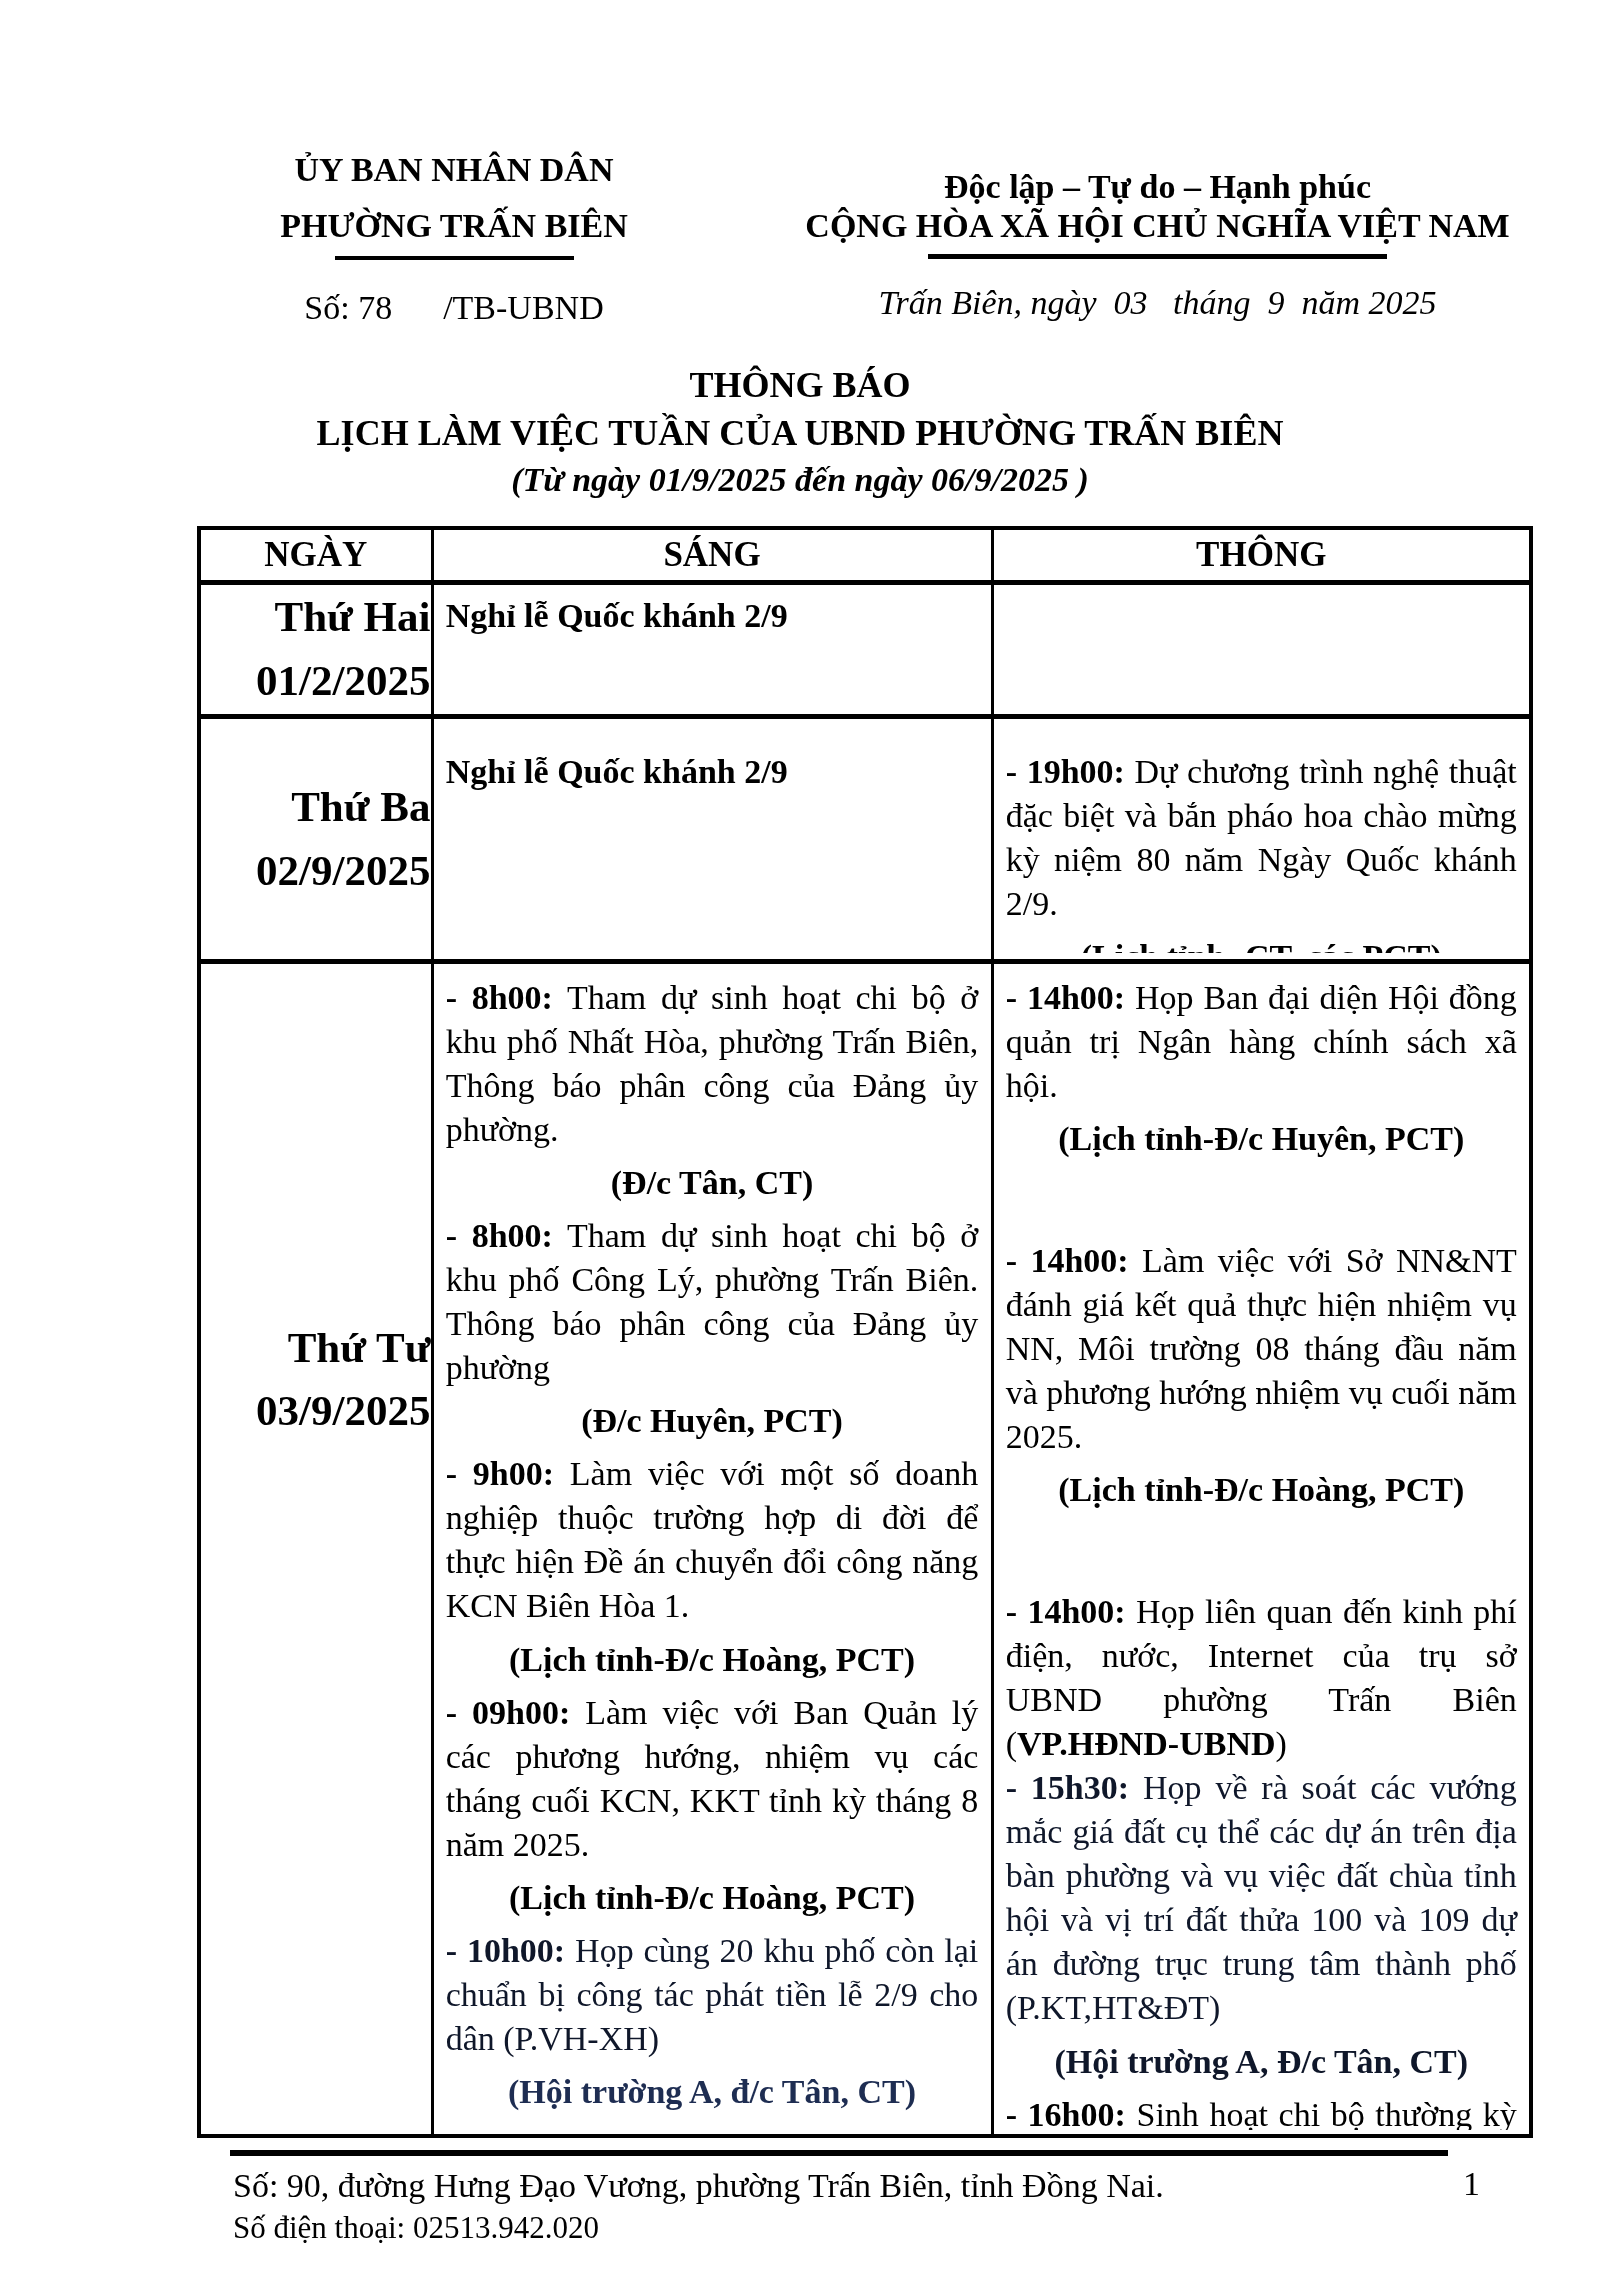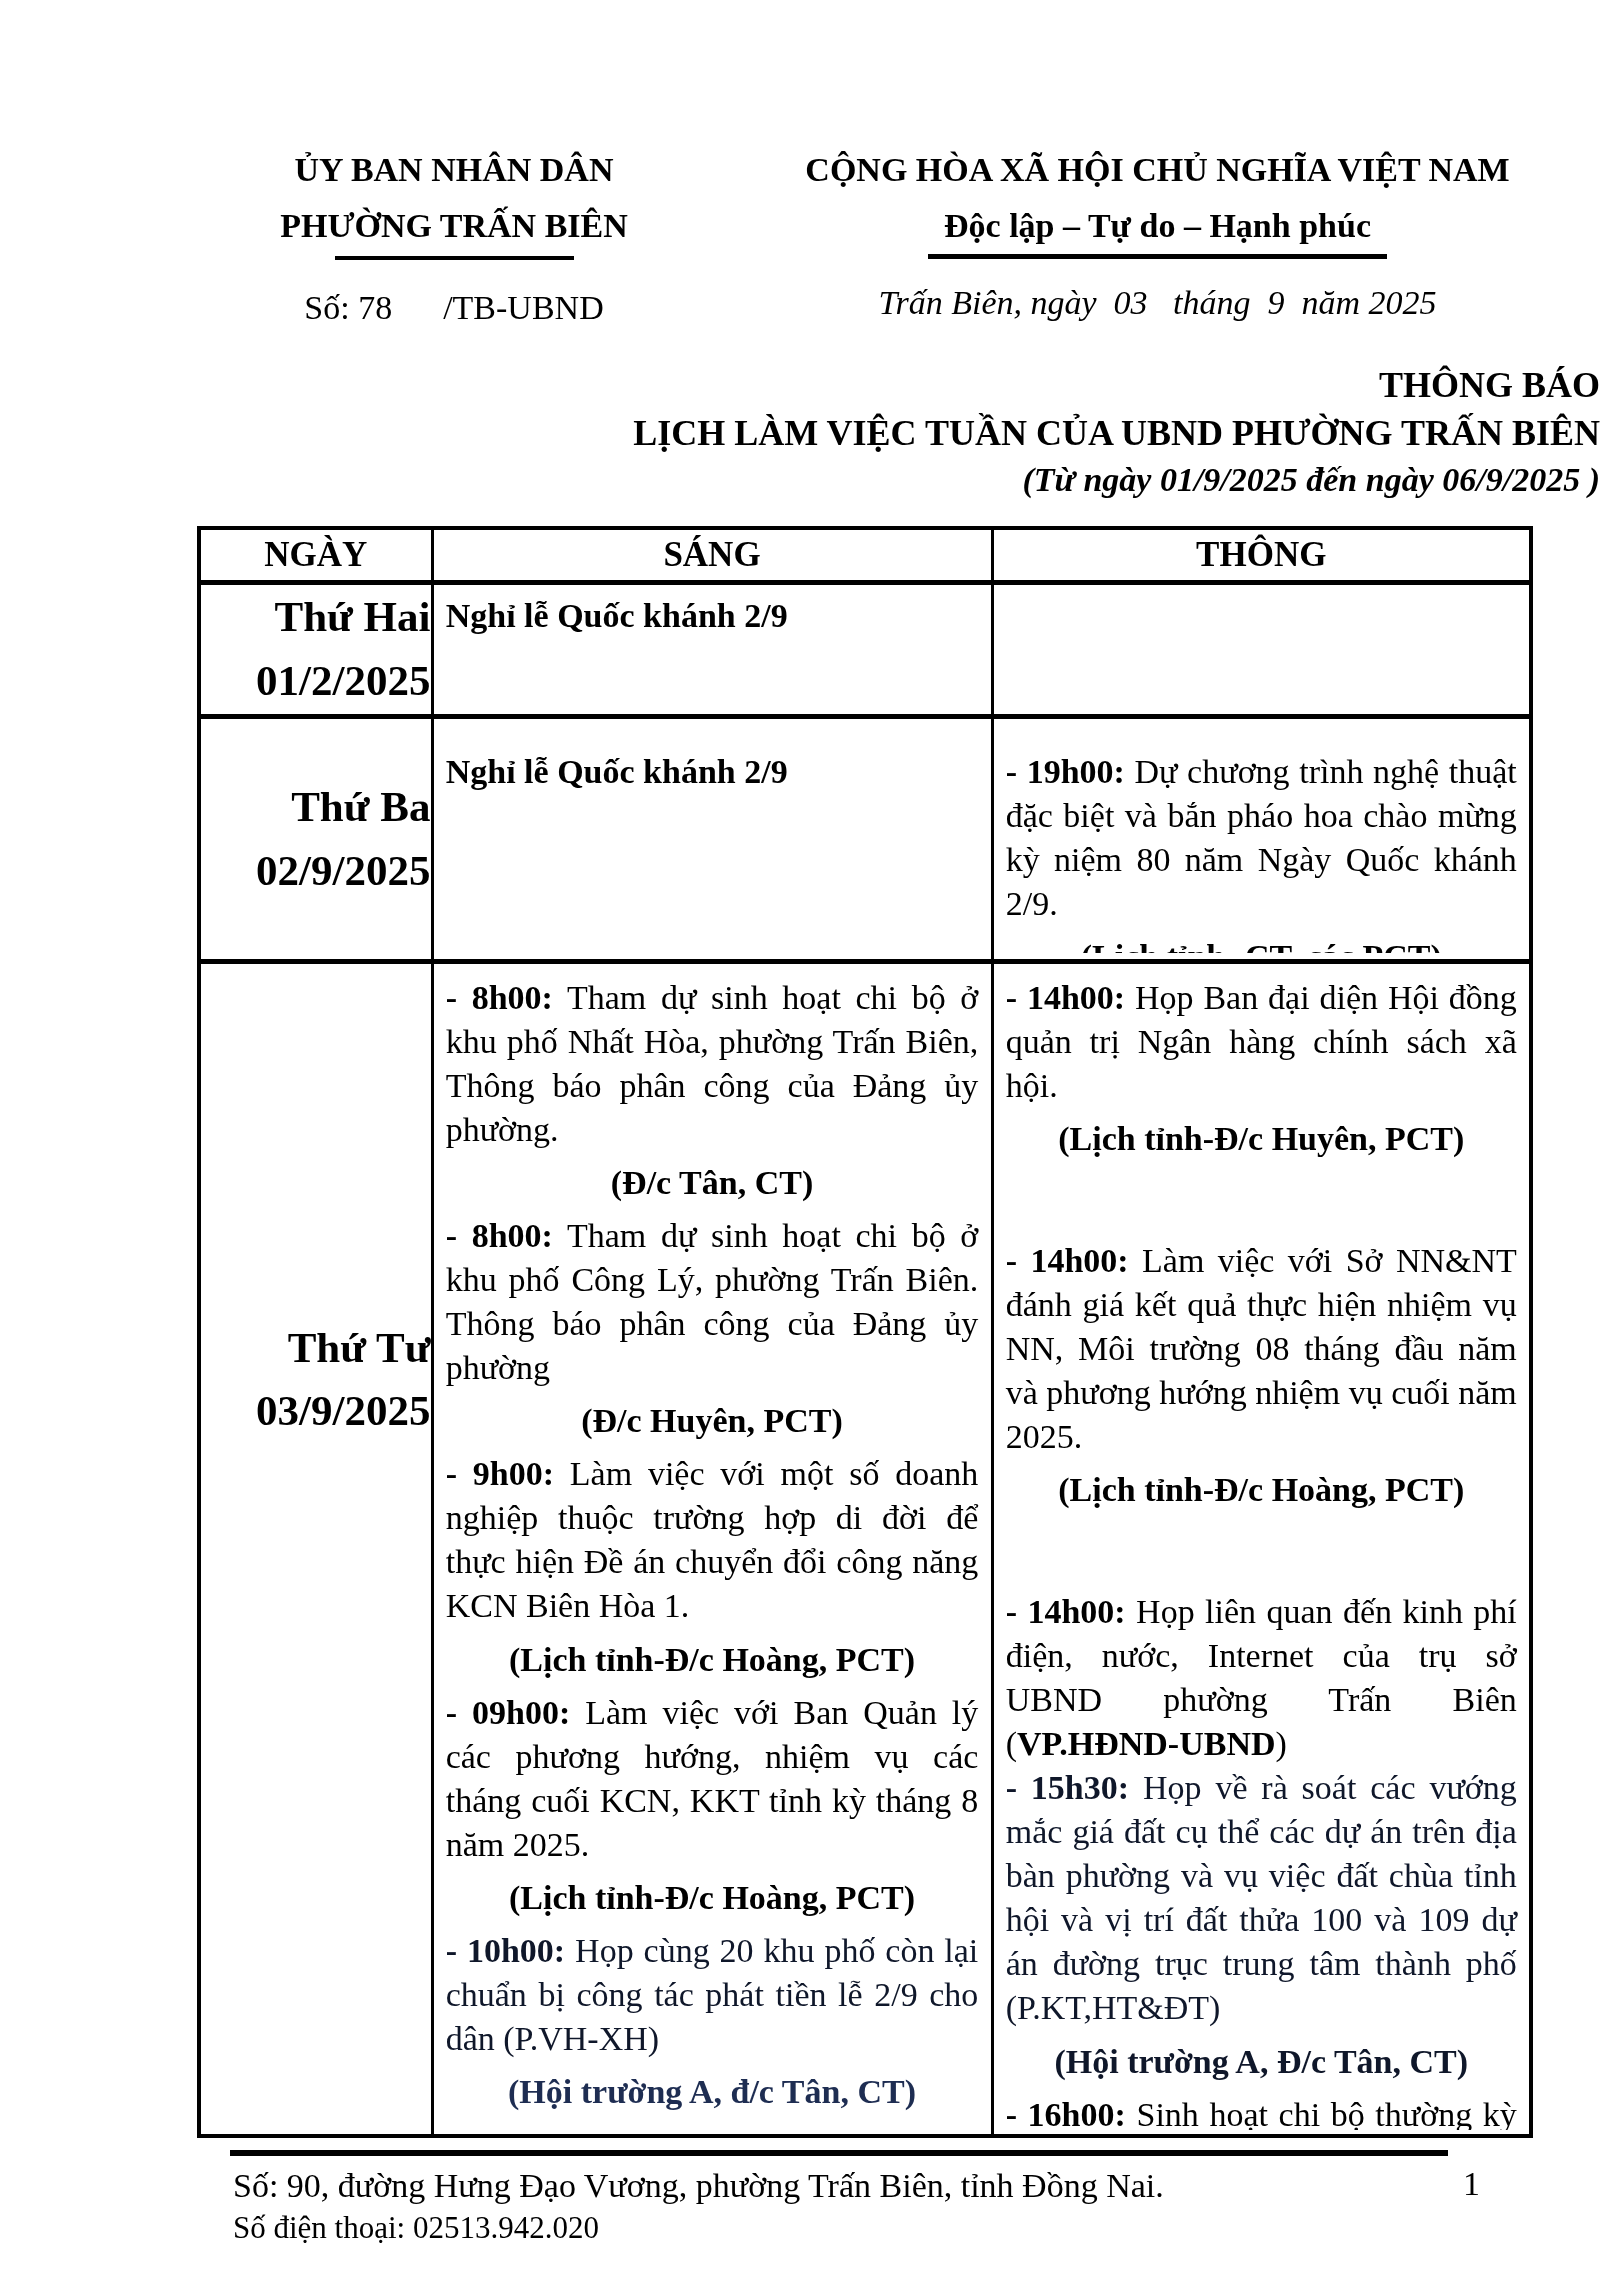--- a/index.html
+++ b/index.html
@@ -13,21 +13,21 @@
   .hdr-left .l2{margin-top:17px;}
   .rule-left{width:239px;height:4.6px;background:#000;margin:10.7px auto 0;}
   .doc-num{margin-top:27.5px;font-size:34px;}
 
   .hdr-right{position:absolute;left:771px;top:150px;width:773px;text-align:center;font-size:34px;line-height:1.15;}
   .hdr-right .l2{margin-top:17px;}
   .rule-right{width:459px;height:4.6px;background:#000;margin:9.2px auto 0;}
   .date-line{margin-top:24.5px;font-style:italic;font-size:34px;}
 
   
-  .title{position:absolute;left:0;top:364px;width:1600px;text-align:right;line-height:1.2;}
+  .title{position:absolute;left:0;top:364px;width:1600px;text-align:center;line-height:1.2;}
   .t1{font-size:36px;font-weight:bold;}
   .t2{font-size:36px;font-weight:bold;margin-top:4.6px;}
   .t3{font-size:34px;font-weight:bold;font-style:italic;margin-top:4.6px;}
 
   
   table.sched{position:absolute;left:197px;top:526px;width:1333px;border-collapse:collapse;
               table-layout:fixed;border:4.6px solid #000;}
   .sched th{border:3.1px solid #000;border-bottom:5.4px solid #000;font-size:35px;font-weight:bold;
             text-align:center;vertical-align:middle;padding:0;}
   .sched td{border:3.1px solid #000;border-top:5.4px solid #000;vertical-align:top;padding:0;}
@@ -63,22 +63,22 @@
 <div class="page">
 
   <div class="hdr-left">
     <div class="bold">ỦY BAN NHÂN DÂN</div>
     <div class="bold l2">PHƯỜNG TRẤN BIÊN</div>
     <div class="rule-left"></div>
     <div class="doc-num pre">Số: 78      /TB-UBND</div>
   </div>
 
   <div class="hdr-right">
+    <div class="bold l2">Độc lập – Tự do – Hạnh phúc</div>
     <div class="bold">CỘNG HÒA XÃ HỘI CHỦ NGHĨA VIỆT NAM</div>
-    <div class="bold l2">Độc lập – Tự do – Hạnh phúc</div>
     <div class="rule-right"></div>
     <div class="date-line pre">Trấn Biên, ngày  03   tháng  9  năm 2025</div>
   </div>
 
   <div class="title">
     <div class="t1">THÔNG BÁO</div>
     <div class="t2">LỊCH LÀM VIỆC TUẦN CỦA UBND PHƯỜNG TRẤN BIÊN</div>
     <div class="t3">(Từ ngày 01/9/2025 đến ngày 06/9/2025 )</div>
   </div>
 

